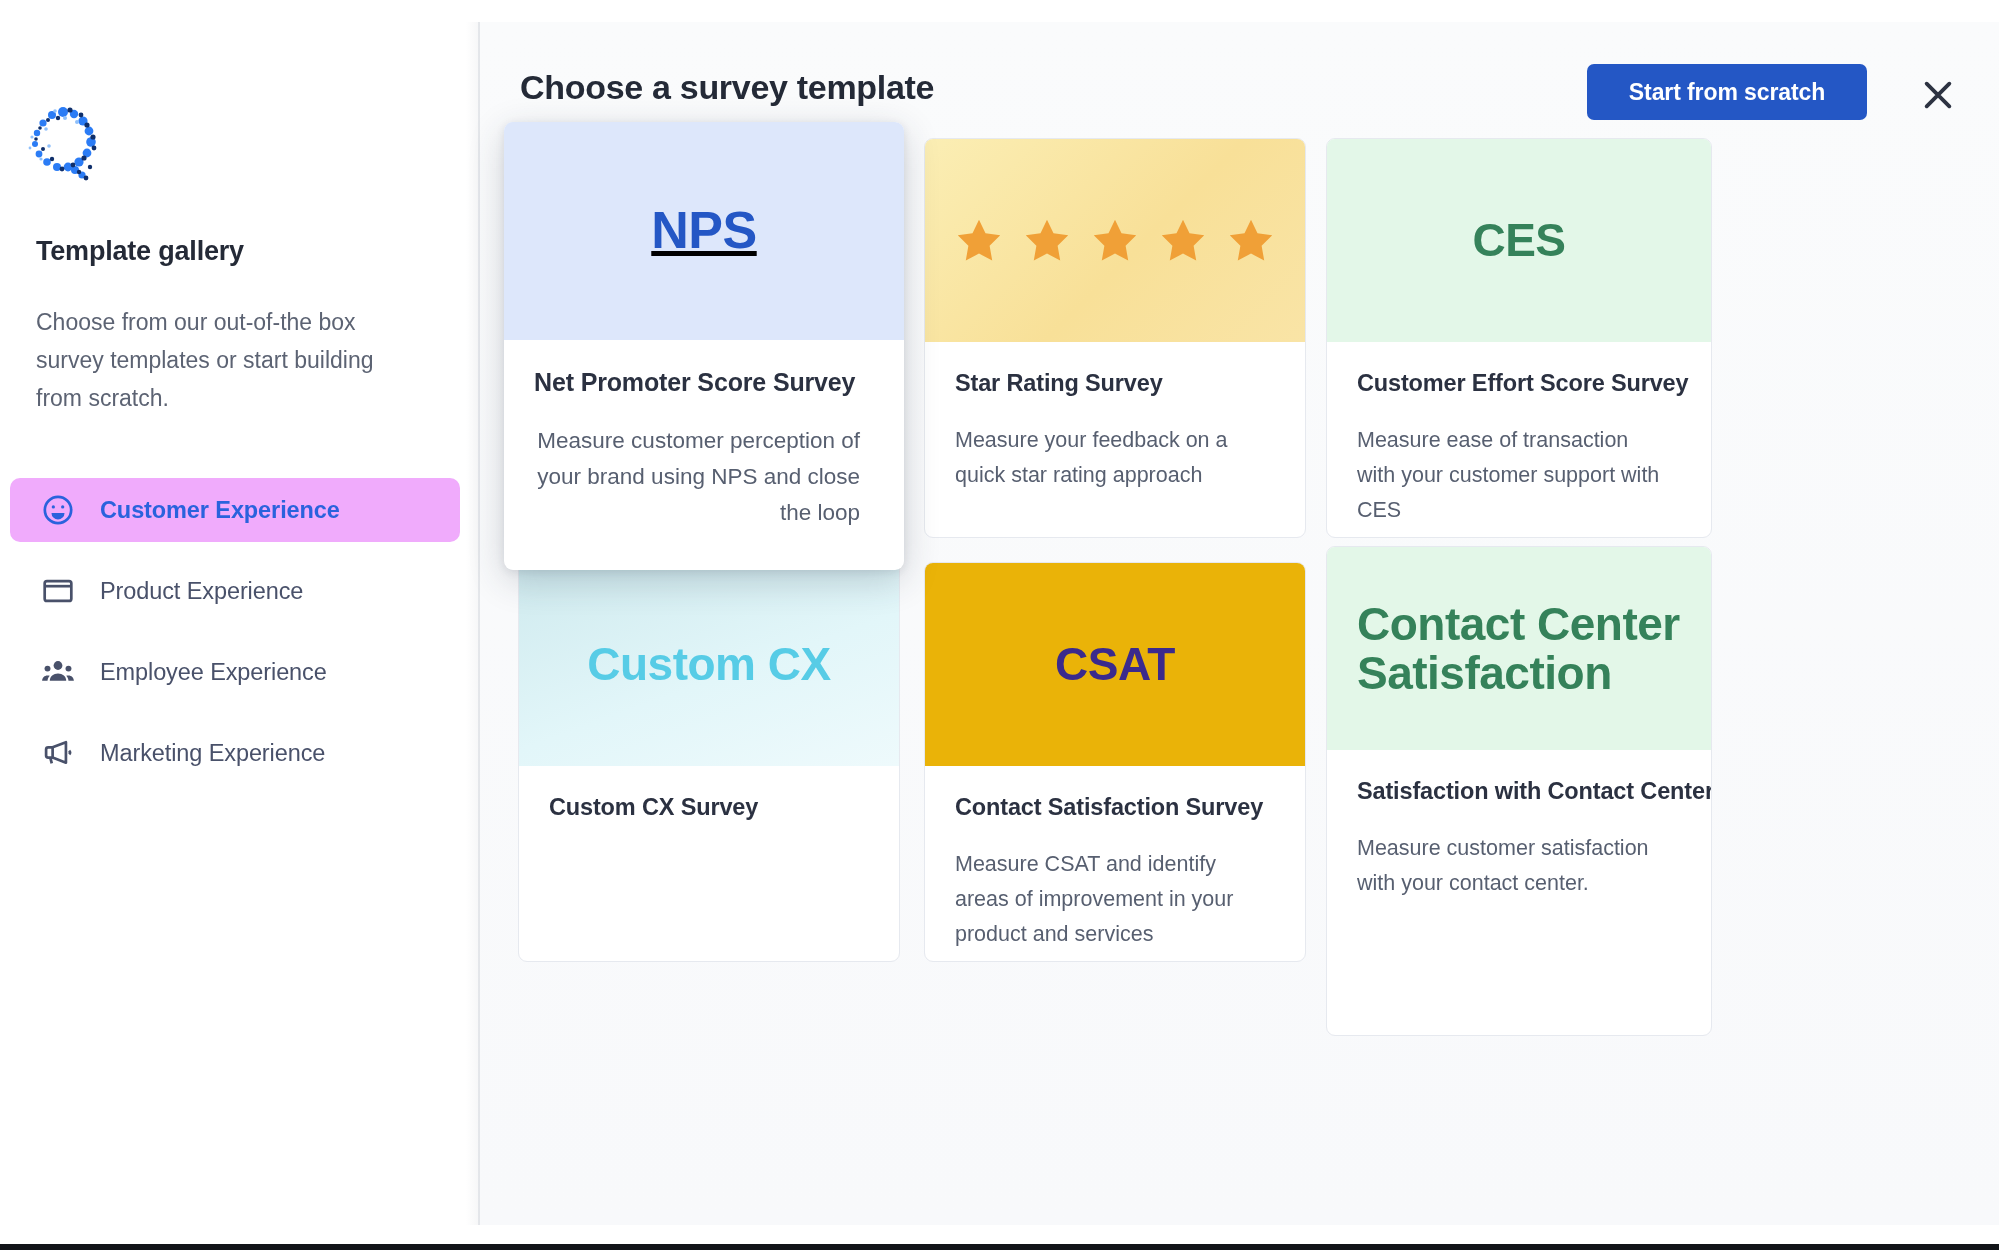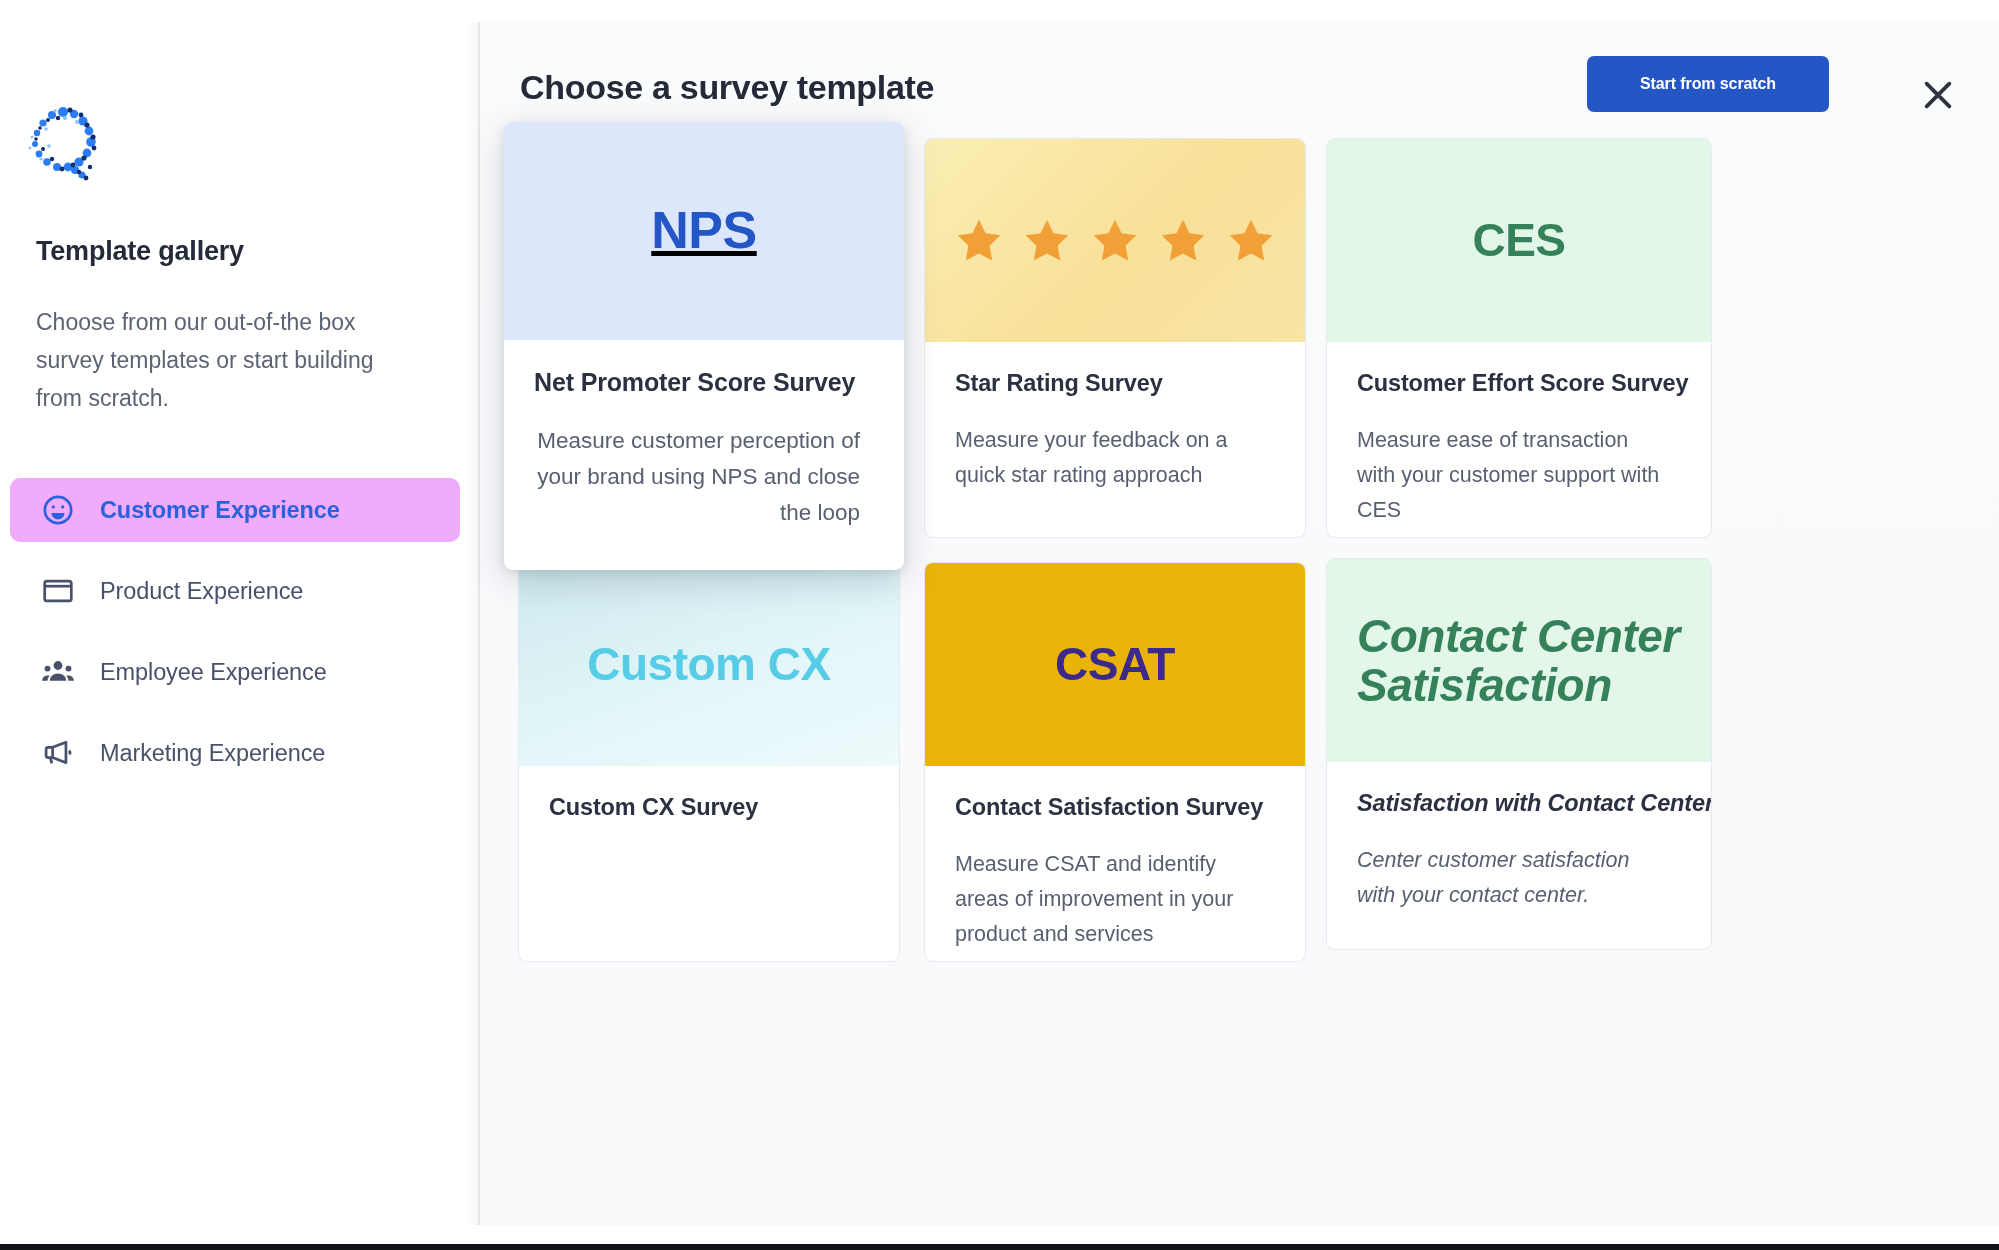--- a/index.html
+++ b/index.html
@@ -69,26 +69,26 @@
   }
 
   #panel-header {
     position: absolute; left: 0; top: 0; width: 100%; height: 108px;
   }
   #page-title {
     position: absolute; left: 40px; top: 46px;
     font-size: 34px; font-weight: bold; color: #242a37; letter-spacing: -0.3px;
   }
   #scratch-btn {
-    position: absolute; left: 1107px; top: 34px;
-    width: 242px; height: 56px;
+    position: absolute; left: 1107px; top: 42px;
+    width: 280px; height: 56px;
     background: #2457c5; color: #ffffff;
     border: none; border-radius: 7px;
     font-family: "Liberation Sans", sans-serif;
-    font-size: 16px; font-weight: bold; cursor: pointer;
+    font-size: 23px; font-weight: bold; cursor: pointer;
     letter-spacing: -0.1px;
   }
   #close-btn {
     position: absolute; left: 1427px; top: 43px;
     width: 62px; height: 62px;
     display:flex; align-items:center; justify-content:center;
     cursor: pointer; background: none; border: none;
   }
 
   
@@ -133,21 +133,21 @@
   .card.featured .card-title { font-size: 25px; }
   .card.featured .card-desc { font-size: 22.5px; line-height: 36px; text-align: right; }
 
   
   #card-nps   { left: 0px;    top: 0px;   width: 400px; height: 448px; }
   #card-star  { left: 420px;  top: 16px;  width: 382px; height: 400px; }
   #card-ces   { left: 822px;  top: 16px;  width: 386px; height: 400px; }
   
   #card-ccx   { left: 14px;   top: 440px; width: 382px; height: 400px; }
   #card-csat  { left: 420px;  top: 440px; width: 382px; height: 400px; }
-  #card-cc    { left: 822px;  top: 436px; width: 386px; height: 392px; font-style: italic; }
+  #card-cc    { left: 822px;  top: 424px; width: 386px; height: 490px; }
 
   .stars { display: flex; gap: 16px; }
   .star { width: 52px; height: 52px; }
 </style>
 </head>
 <body>
 
 <div id="root">
 
   <div id="sidebar">
@@ -341,21 +341,21 @@
           <div class="card-desc">Measure CSAT and identify areas of improvement in your product and services</div>
         </div>
       </div>
 
       <div id="card-cc" class="card">
         <div class="card-head" style="background:#e3f7e8; justify-content:flex-start;">
           <div class="card-head-text" style="color:#35825a; text-align:left; padding-left:30px;">Contact Center Satisfaction</div>
         </div>
         <div class="card-body">
           <div class="card-title">Satisfaction with Contact Center</div>
-          <div class="card-desc">Center customer satisfaction with your contact center.</div>
+          <div class="card-desc">Measure customer satisfaction with your contact center.</div>
         </div>
       </div>
 
     </div>
   </div>
 
   <div id="bottom-rule"></div>
 </div>
 
 </body></html>

